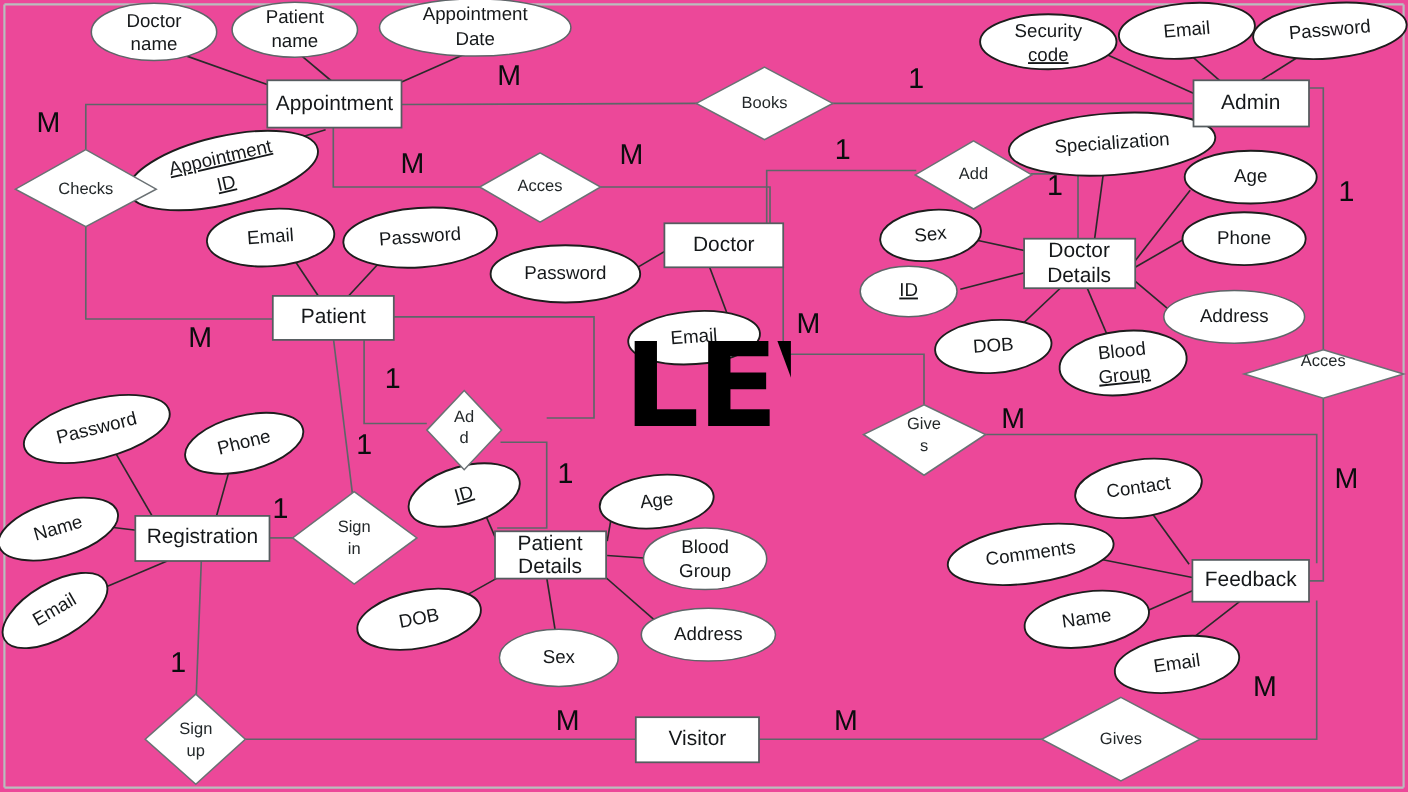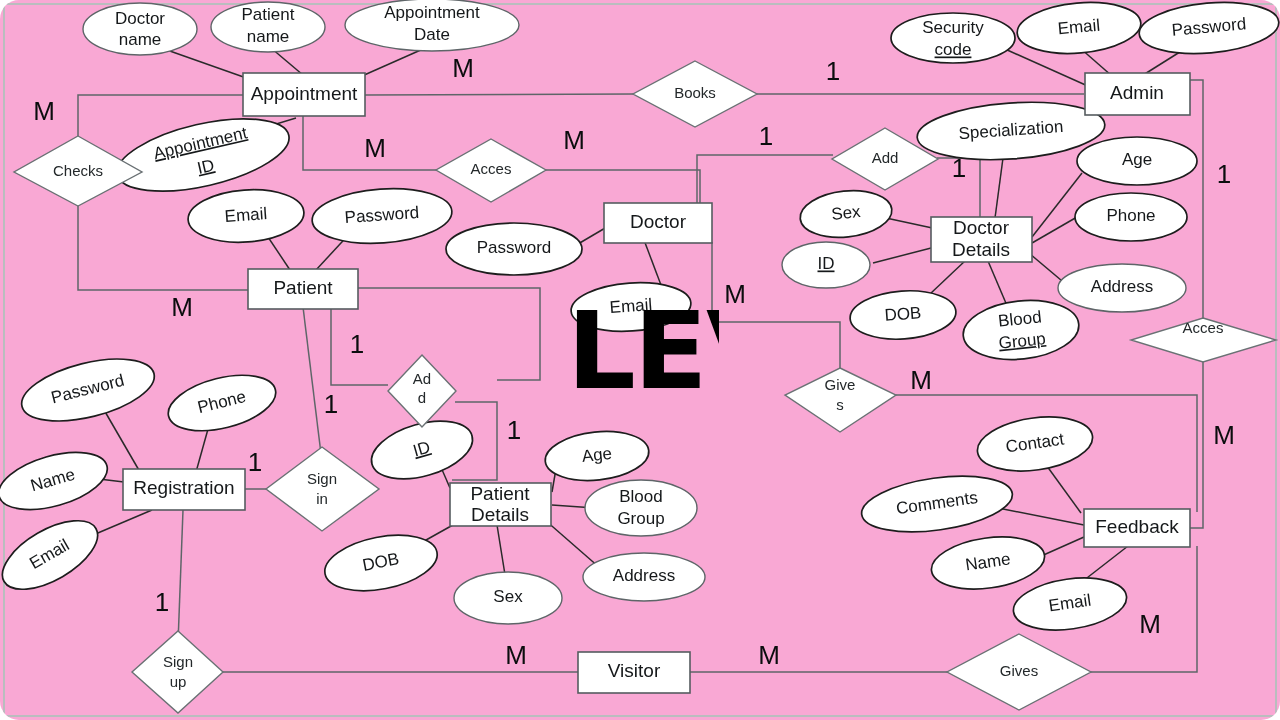--- a/index.html
+++ b/index.html
@@ -4,24 +4,23 @@
 <style>
   html, body {
     margin: 0;
     padding: 0;
     background: #ffffff;
   }
   #canvas {
     position: relative;
     width: 1280px;
     height: 720px;
-    background: #f9a8d4;
+    background: #ec4899;
     overflow: hidden;
     font-family: "Liberation Sans", sans-serif;
-    border-radius: 19px;
   }
   svg.er { position: absolute; top: 0; left: 0; width: 1280px; height: 720px; }
   .ent { fill: #ffffff; stroke: #555c5f; stroke-width: 1.6; }
   .rel { fill: #ffffff; stroke: #6a7174; stroke-width: 1.4; }
   .att { fill: #ffffff; stroke: #1d1d1d; stroke-width: 1.7; }
   .att-thin { fill: #ffffff; stroke: #5e6568; stroke-width: 1.4; }
   .ln { stroke: #5e6568; stroke-width: 1.5; fill: none; }
   .ln-d { stroke: #2a2a2a; stroke-width: 1.5; fill: none; }
   .frame { stroke: #b9bdbe; stroke-width: 2; fill: none; }
   text {

